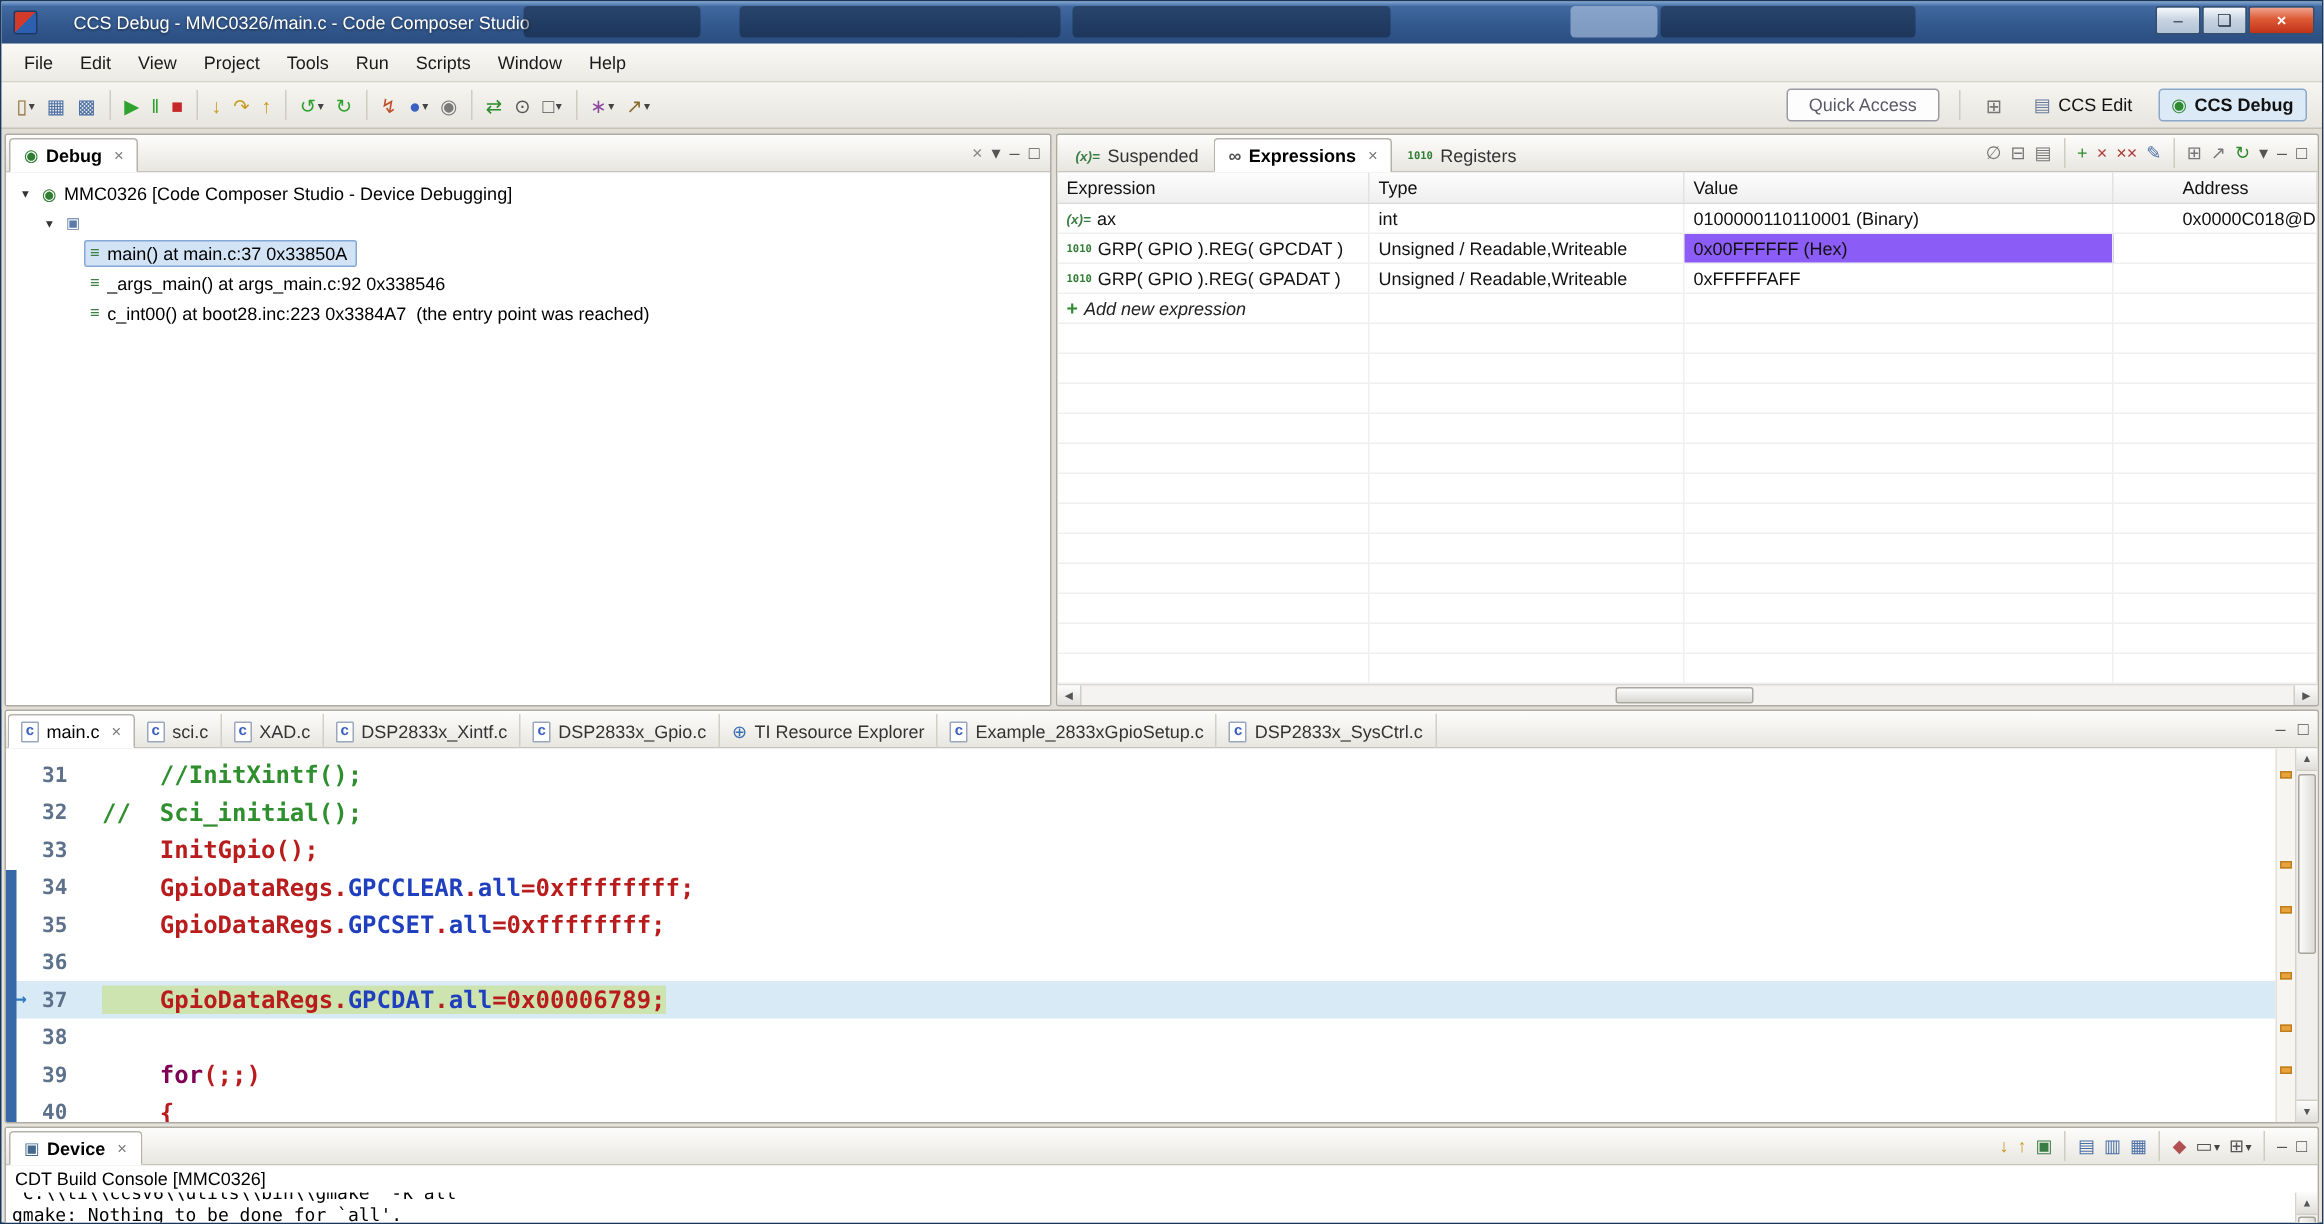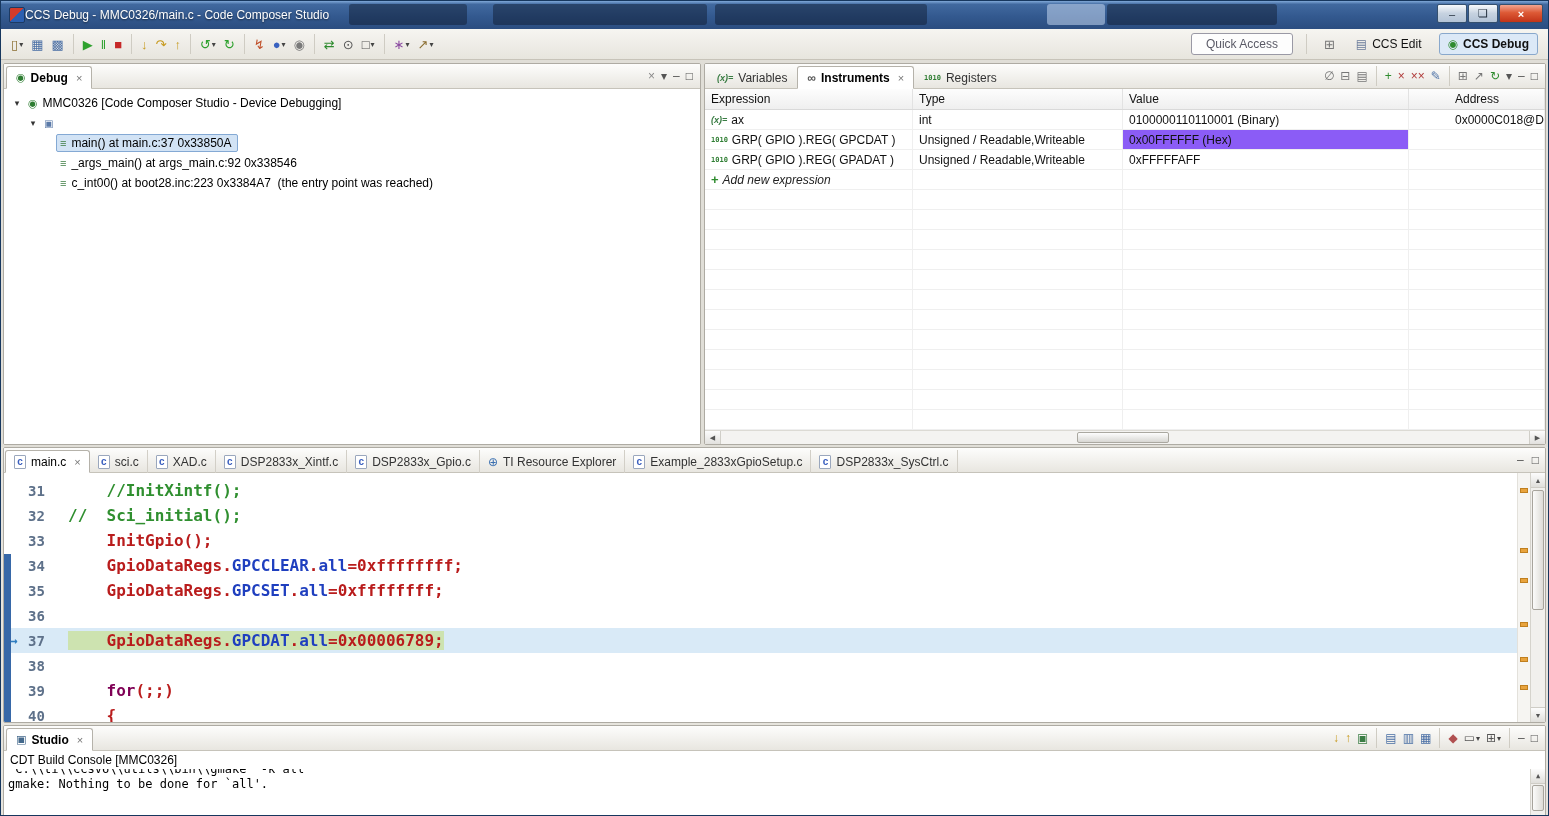--- a/index.html
+++ b/index.html
@@ -2,21 +2,21 @@
 <html><head>
 <meta charset="utf-8">
 <style>
   html,body{margin:0;padding:0;background:#cfcdc6;}
   *{box-sizing:border-box;}
   .window{width:1549px;height:816px;border:1px solid #17375e;background:#e6e4dd;
     display:flex;flex-direction:column;overflow:hidden;
     font-family:"Liberation Sans","DejaVu Sans",sans-serif;font-size:12px;color:#111;}
 
   
-  .titlebar{flex:0 0 28px;position:relative;display:flex;align-items:center;gap:0;padding:0 8px;
+  .titlebar{flex:0 0 28px;position:relative;display:flex;align-items:center;gap:24px;padding:0 8px;
     background:linear-gradient(180deg,#7fa8d8 0%,#41699f 12%,#33598f 55%,#2b4d80 100%);}
   .app-icon{width:16px;height:16px;border-radius:2px;flex:0 0 16px;
     background:linear-gradient(135deg,#d23b2a 0 50%,#2b5fb0 50% 100%);border:1px solid #1c3a63;}
   .title-text{color:#fff;text-shadow:0 1px 2px rgba(0,0,0,.55);white-space:nowrap;}
   .artifact{position:absolute;top:3px;height:21px;border-radius:3px;background:rgba(8,14,30,.40);}
   .artifact.light{background:rgba(195,214,238,.55);}
   .win-buttons{position:absolute;right:5px;top:3px;display:flex;gap:1px;}
   .winbtn{width:30px;height:19px;border:1px solid #35506e;border-radius:2px;display:flex;align-items:center;
     justify-content:center;font-size:11px;color:#1d2a38;background:linear-gradient(#f8fafc,#c6d2e0 50%,#b3c3d6);}
   .winbtn.close{width:44px;background:linear-gradient(#f2a591,#dd5a36 45%,#c23318);color:#fff;font-weight:bold;}
@@ -152,20 +152,31 @@
     <div class="artifact" style="left:714px;width:212px;"></div>
     <div class="artifact light" style="left:1046px;width:58px;"></div>
     <div class="artifact" style="left:1106px;width:170px;"></div>
     <div class="win-buttons">
       <div class="winbtn">–</div>
       <div class="winbtn">❏</div>
       <div class="winbtn close">×</div>
     </div>
   </div>
 
+  <div class="menubar" id="menubar">
+      <span class="menu-item">File</span>
+      <span class="menu-item">Edit</span>
+      <span class="menu-item">View</span>
+      <span class="menu-item">Project</span>
+      <span class="menu-item">Tools</span>
+      <span class="menu-item">Run</span>
+      <span class="menu-item">Scripts</span>
+      <span class="menu-item">Window</span>
+      <span class="menu-item">Help</span>
+    </div>
 
   <div class="toolbar">
     <span id="main-toolbar-icons" style="display:flex;align-items:center;">
         <span class="tbi">
           <span class="tbg" style="color: rgb(138, 109, 47);">▯</span>
           <span class="tbc">▾</span>
         </span>
         <span class="tbi">
           <span class="tbg" style="color: rgb(74, 111, 165);">▦</span>
         </span>
@@ -282,25 +293,25 @@
           <div class="trow" style="padding-left: 38px;"><span class="texp"></span><span class="tsel"><span class="ticon-frame">≡</span><span>_args_main() at args_main.c:92 0x338546</span></span></div>
           <div class="trow" style="padding-left: 38px;"><span class="texp"></span><span class="tsel"><span class="ticon-frame">≡</span><span>c_int00() at boot28.inc:223 0x3384A7  (the entry point was reached)</span></span></div>
         </div>
     </div>
 
     <div class="panel watch-panel">
       <div class="vtabbar">
         <span id="watch-tabs" style="display:flex;align-items:flex-end;">
             <div class="vtab">
               <span class="vicon-vars">(x)=</span>
-              <span>Variables</span>
+              <span>Suspended</span>
             </div>
             <div class="vtab active">
               <span class="vicon-glasses">∞</span>
-              <span>Instruments</span>
+              <span>Expressions</span>
               <span class="tclose">×</span>
             </div>
             <div class="vtab">
               <span class="vicon-regs">1010</span>
               <span>Registers</span>
             </div>
           </span>
         <span class="vtoolbar" id="watch-toolbar">
             <span class="tbi">
               <span class="tbg" style="color: rgb(119, 119, 119);">∅</span>
@@ -531,21 +542,21 @@
         <span class="vs-btn bot">▼</span>
       </div>
     </div>
   </div>
 
   <div class="console-area">
     <div class="vtabbar">
       <span id="console-tabs" style="display:flex;align-items:flex-end;">
           <div class="vtab active">
             <span class="vicon-console">▣</span>
-            <span>Studio</span>
+            <span>Device</span>
             <span class="tclose">×</span>
           </div>
         </span>
       <span class="vtoolbar" id="console-toolbar">
           <span class="tbi">
             <span class="tbg" style="color: rgb(199, 154, 30);">↓</span>
           </span>
           <span class="tbi">
             <span class="tbg" style="color: rgb(199, 154, 30);">↑</span>
           </span>

